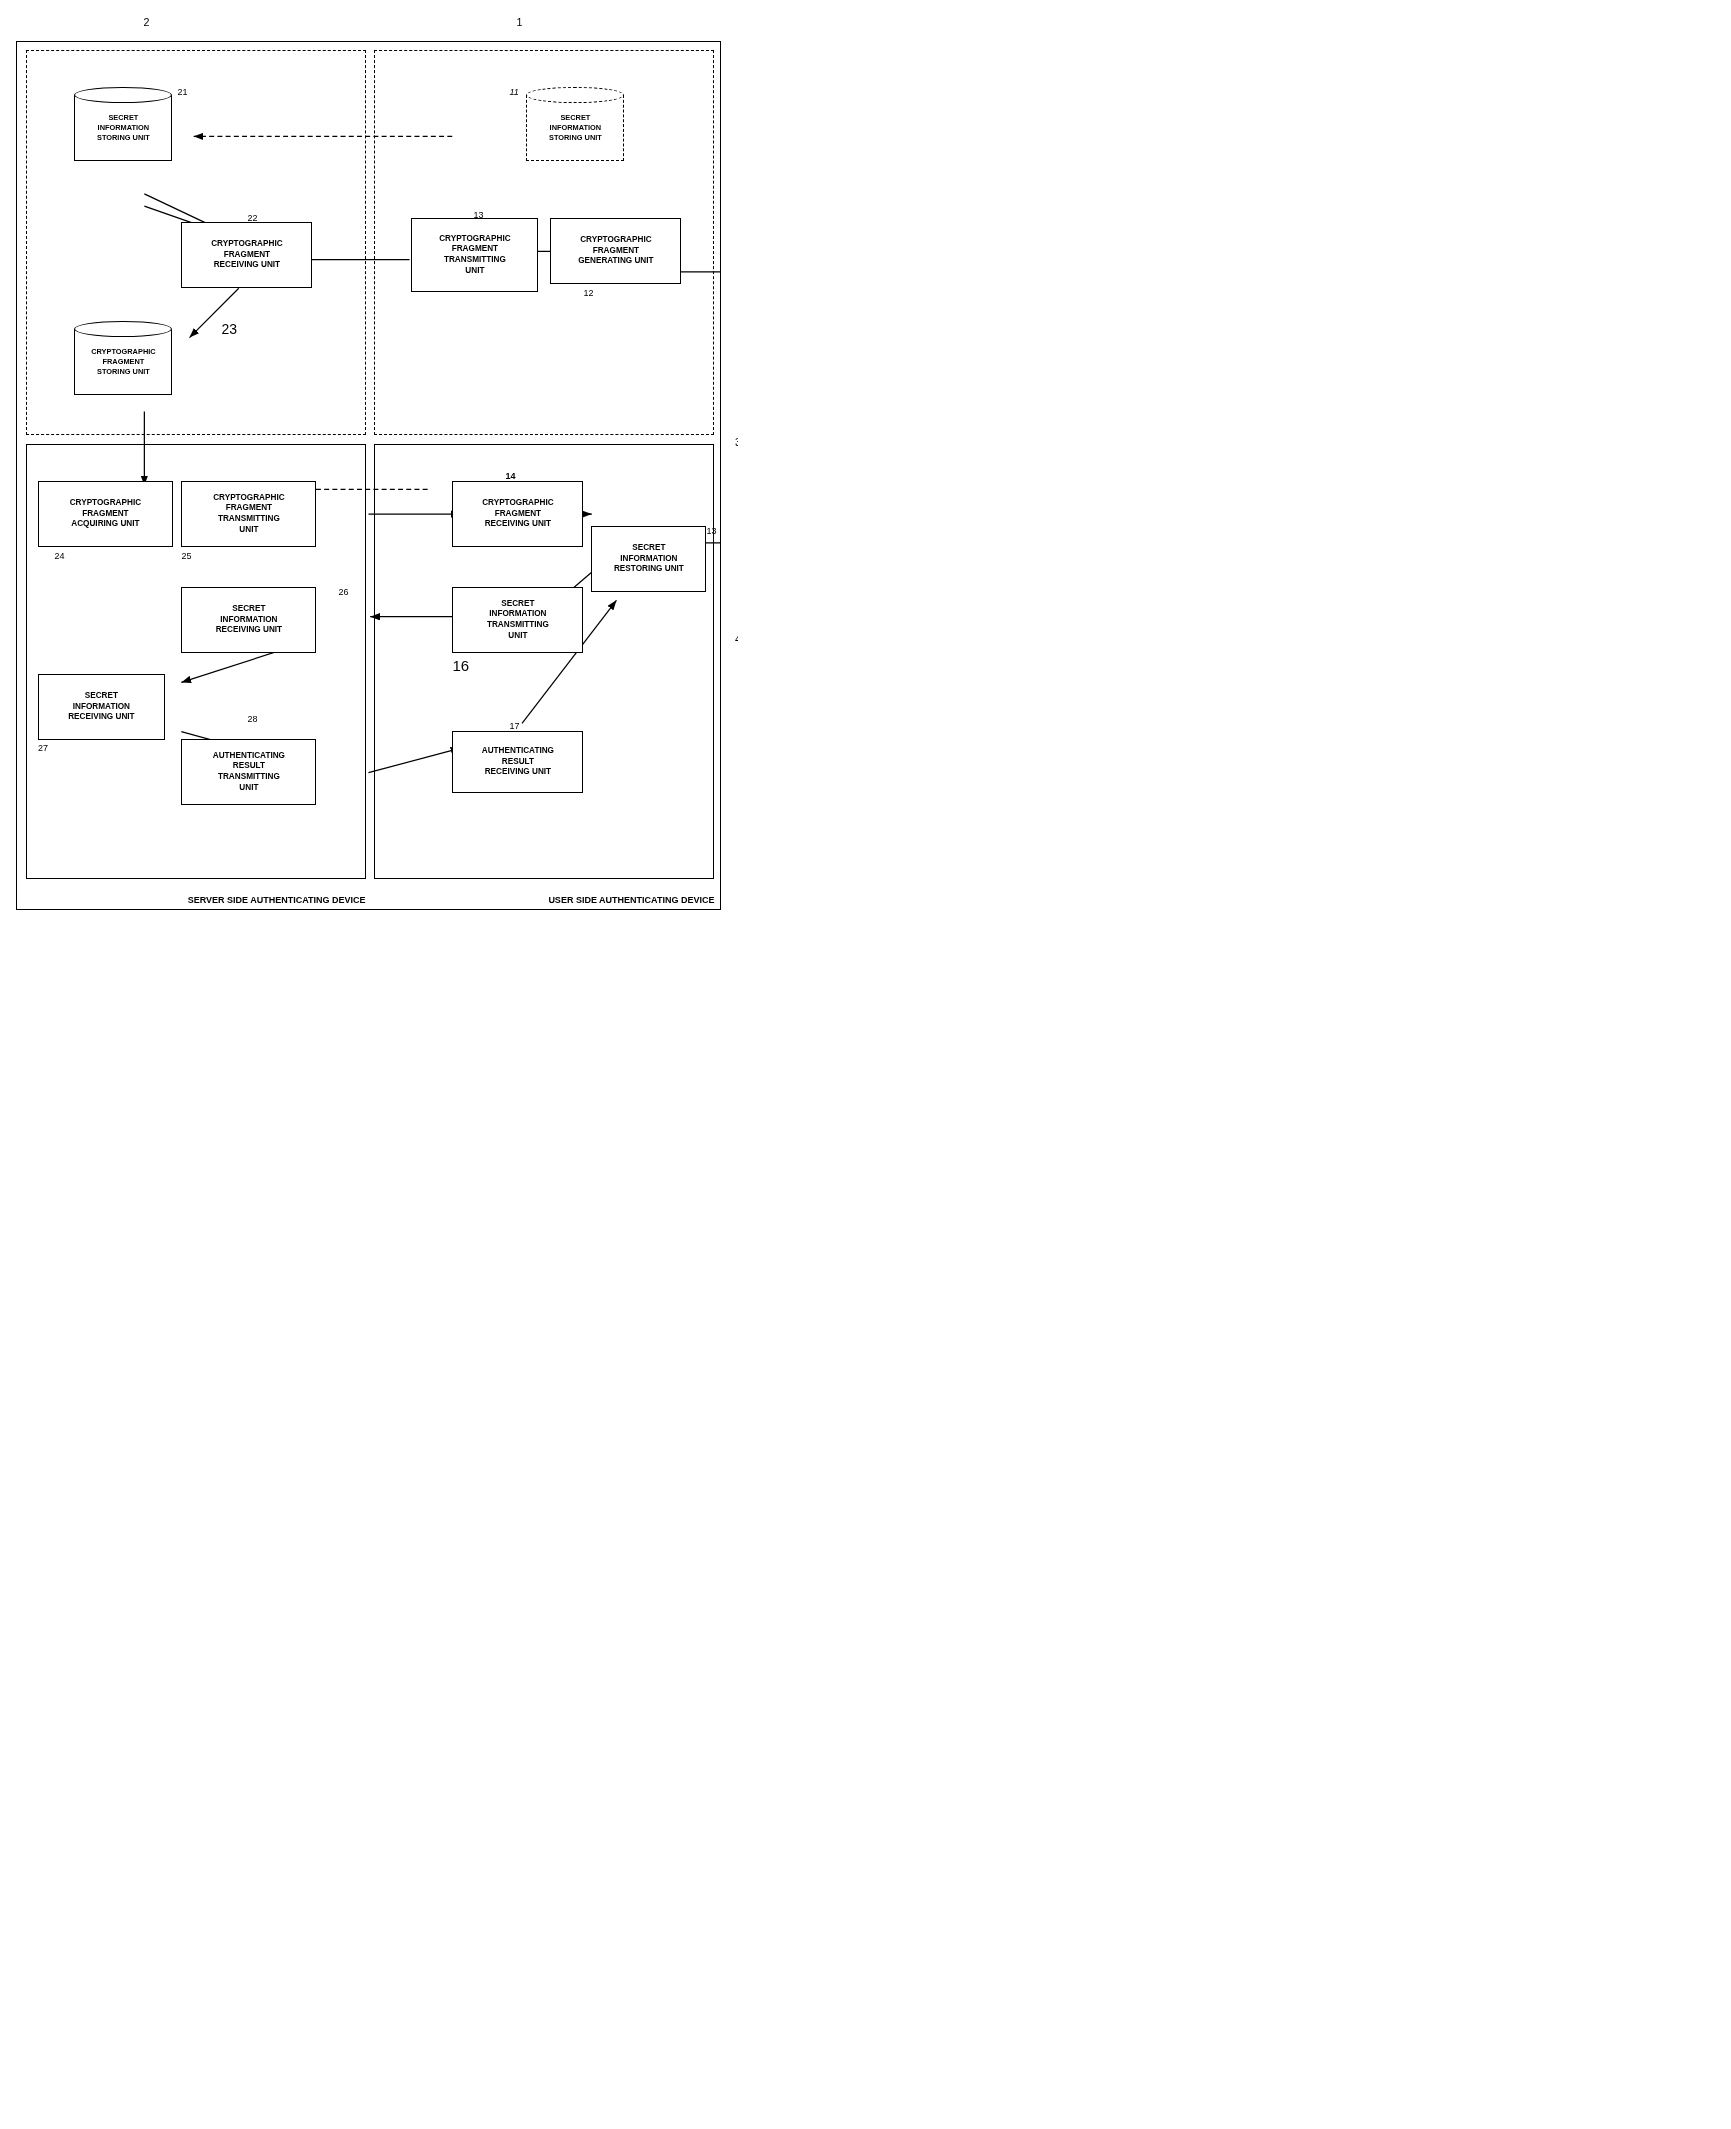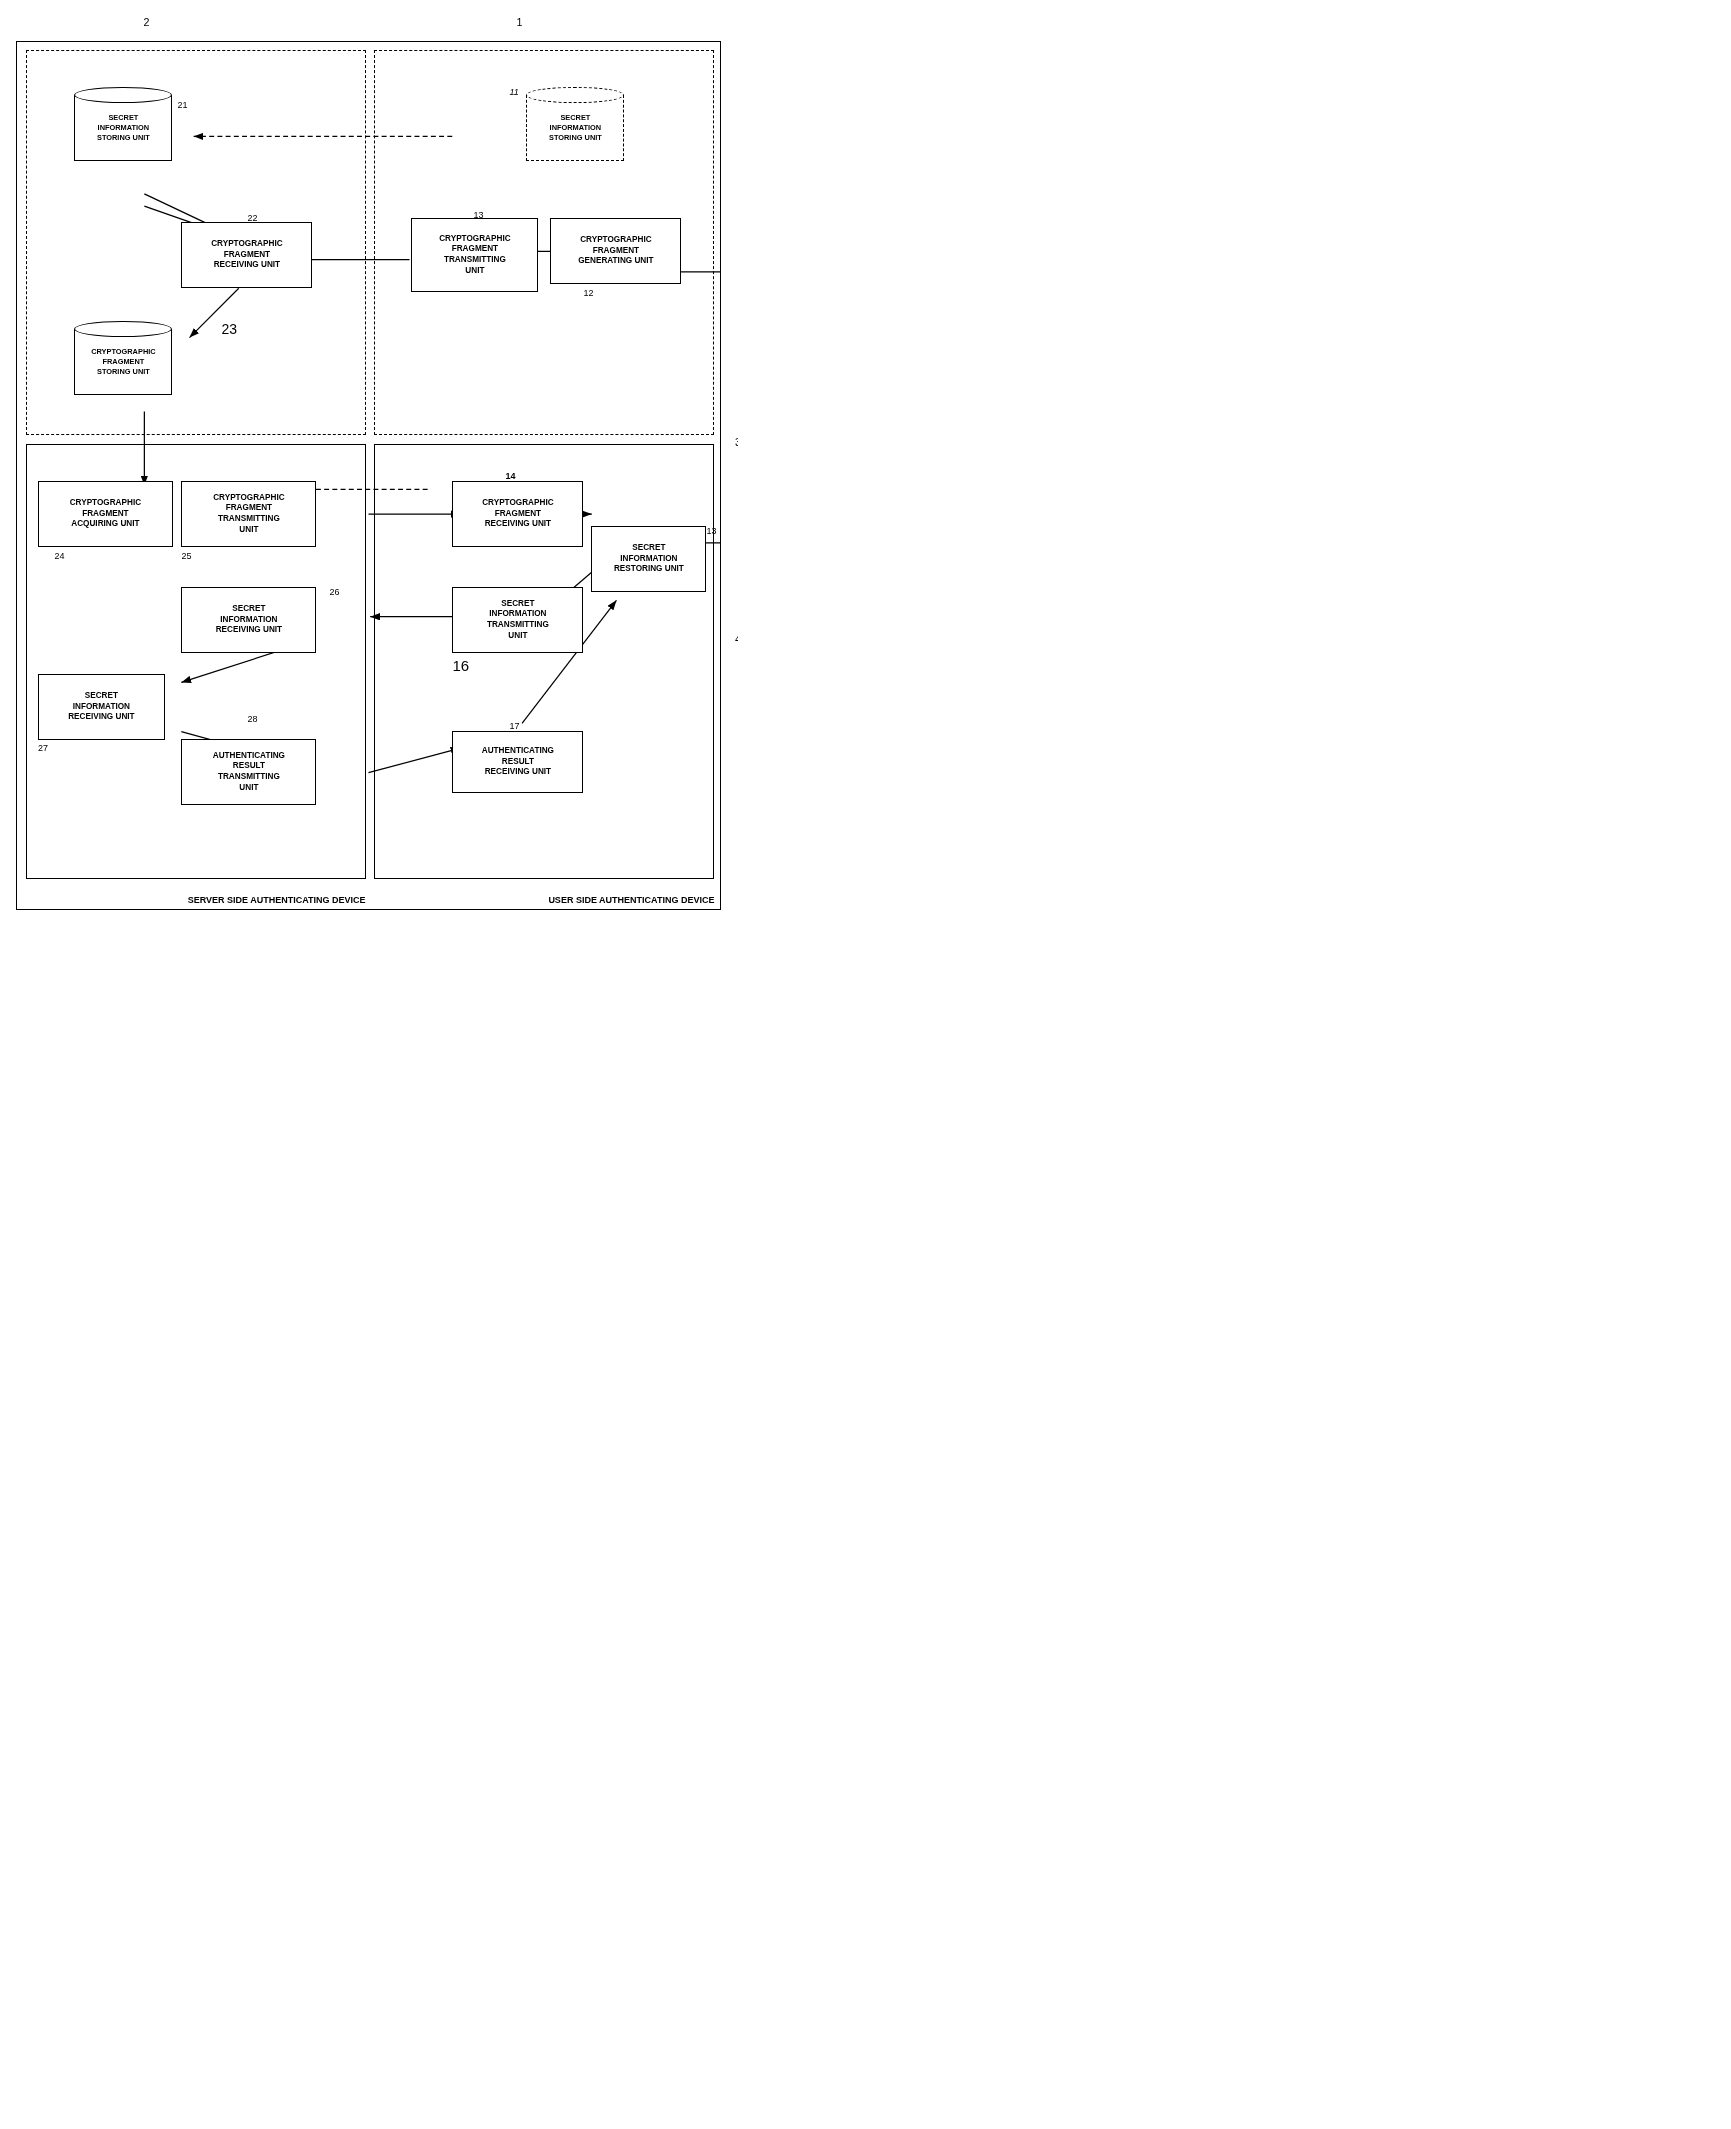--- a/index.html
+++ b/index.html
@@ -166,21 +166,21 @@
     <div class="section-border solid" style="left:8.2px; top:402px; width:340px; height:435px;"></div>
 
     <div class="section-border solid" style="left:357px; top:402px; width:340px; height:435px;"></div>
 
     <div class="cylinder" style="left:57px; top:45px; width:98px;">
       <div class="cylinder-top"></div>
       <div class="cylinder-body" style="height:66px;">
         SECRET<br>INFORMATION<br>STORING UNIT
       </div>
     </div>
-    <div style="position:absolute; left:160px; top:58px; font-size:9px;">21</div>
+    <div style="position:absolute; left:160px; top:45px; font-size:9px;">21</div>
 
     <div class="unit-box" style="left:164px; top:180px; width:131px; height:66px;">
       CRYPTOGRAPHIC<br>FRAGMENT<br>RECEIVING UNIT
     </div>
     <div style="position:absolute; left:230px; top:171px; font-size:9px;">22</div>
 
     <div class="cylinder" style="left:57px; top:279px; width:98px;">
       <div class="cylinder-top"></div>
       <div class="cylinder-body" style="height:66px;">
         CRYPTOGRAPHIC<br>FRAGMENT<br>STORING UNIT
@@ -212,21 +212,21 @@
     <div style="position:absolute; left:37px; top:509px; font-size:9px;">24</div>
 
     <div class="unit-box" style="left:164px; top:439px; width:135px; height:66px;">
       CRYPTOGRAPHIC<br>FRAGMENT<br>TRANSMITTING<br>UNIT
     </div>
     <div style="position:absolute; left:164px; top:509px; font-size:9px;text-align:center;">25</div>
 
     <div class="unit-box" style="left:164px; top:545px; width:135px; height:66px;">
       SECRET<br>INFORMATION<br>RECEIVING UNIT
     </div>
-    <div style="position:absolute; left:312px; top:545px; font-size:9px;">26</div>
+    <div style="position:absolute; left:321px; top:545px; font-size:9px;">26</div>
 
     <div class="unit-box" style="left:20.5px; top:632px; width:127px; height:66px;">
       SECRET<br>INFORMATION<br>RECEIVING UNIT
     </div>
     <div style="position:absolute; left:20.5px; top:701px; font-size:9px;">27</div>
 
     <div class="unit-box" style="left:164px; top:697px; width:135px; height:66px;">
       AUTHENTICATING<br>RESULT<br>TRANSMITTING<br>UNIT
     </div>
     <div style="position:absolute; left:230px; top:672px; font-size:9px;">28</div>

